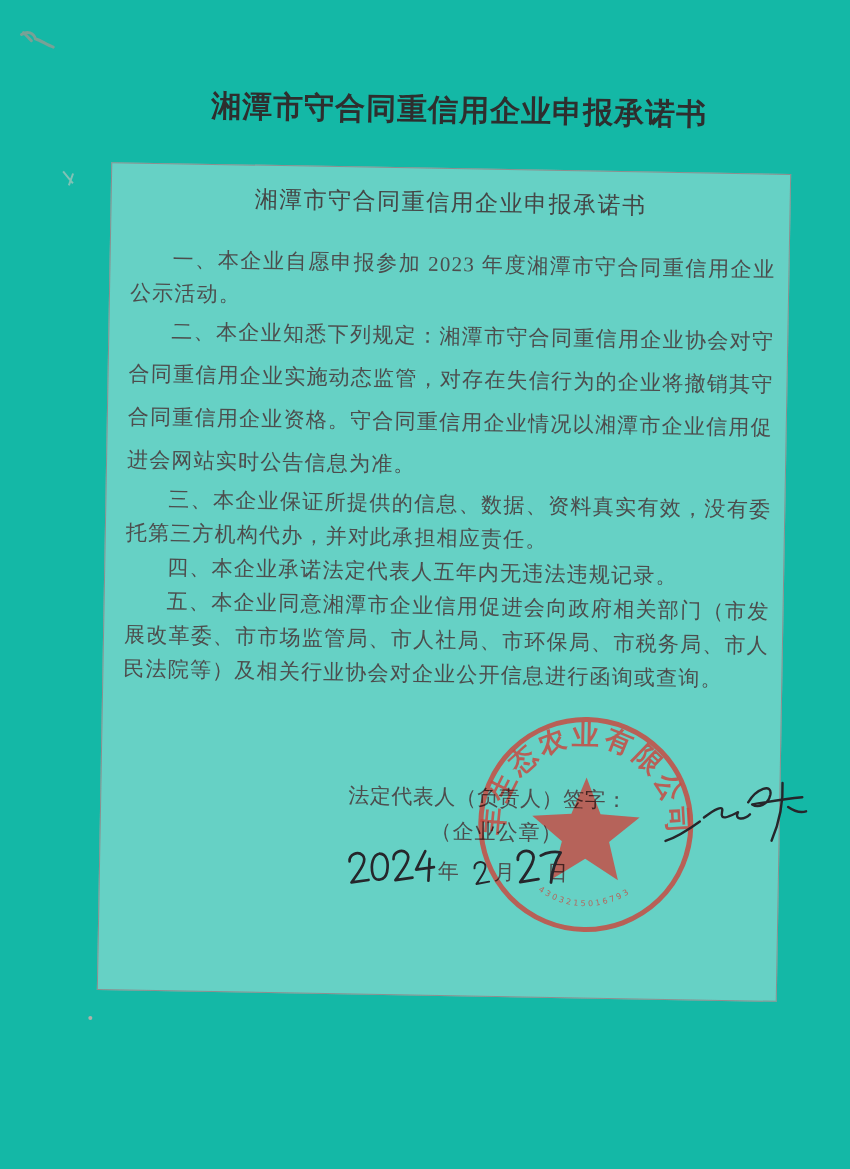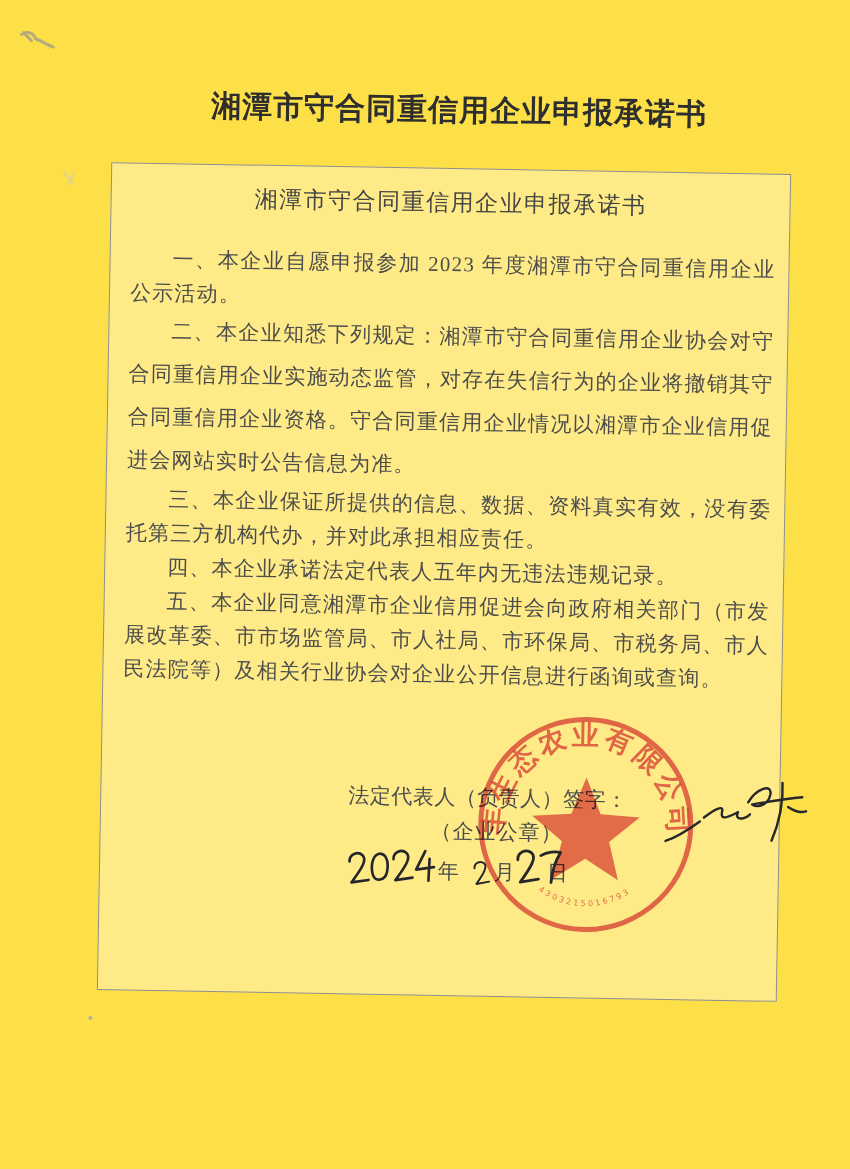--- a/index.html
+++ b/index.html
@@ -1,18 +1,18 @@
 <!DOCTYPE html>
 <html><head>
 <meta charset="utf-8">
 <style>
   html,body { margin:0; padding:0; background:#ffffff; }
   .page {
     position:relative; width:850px; height:1169px;
-    background:#fde047; overflow:hidden;
+    background:#14b8a6; overflow:hidden;
     font-family:"Liberation Serif","DejaVu Serif",serif;
     text-decoration:underline;
   }
   .scan { position:absolute; inset:0; transform:rotate(1deg); transform-origin:444px 582px; }
 
   .top-title {
     position:absolute; left:0; top:90px; width:100%;
     padding-left:52px; box-sizing:border-box;
     text-align:center; font-size:30px; font-weight:bold;
     letter-spacing:1px; color:#2e2e2e;

